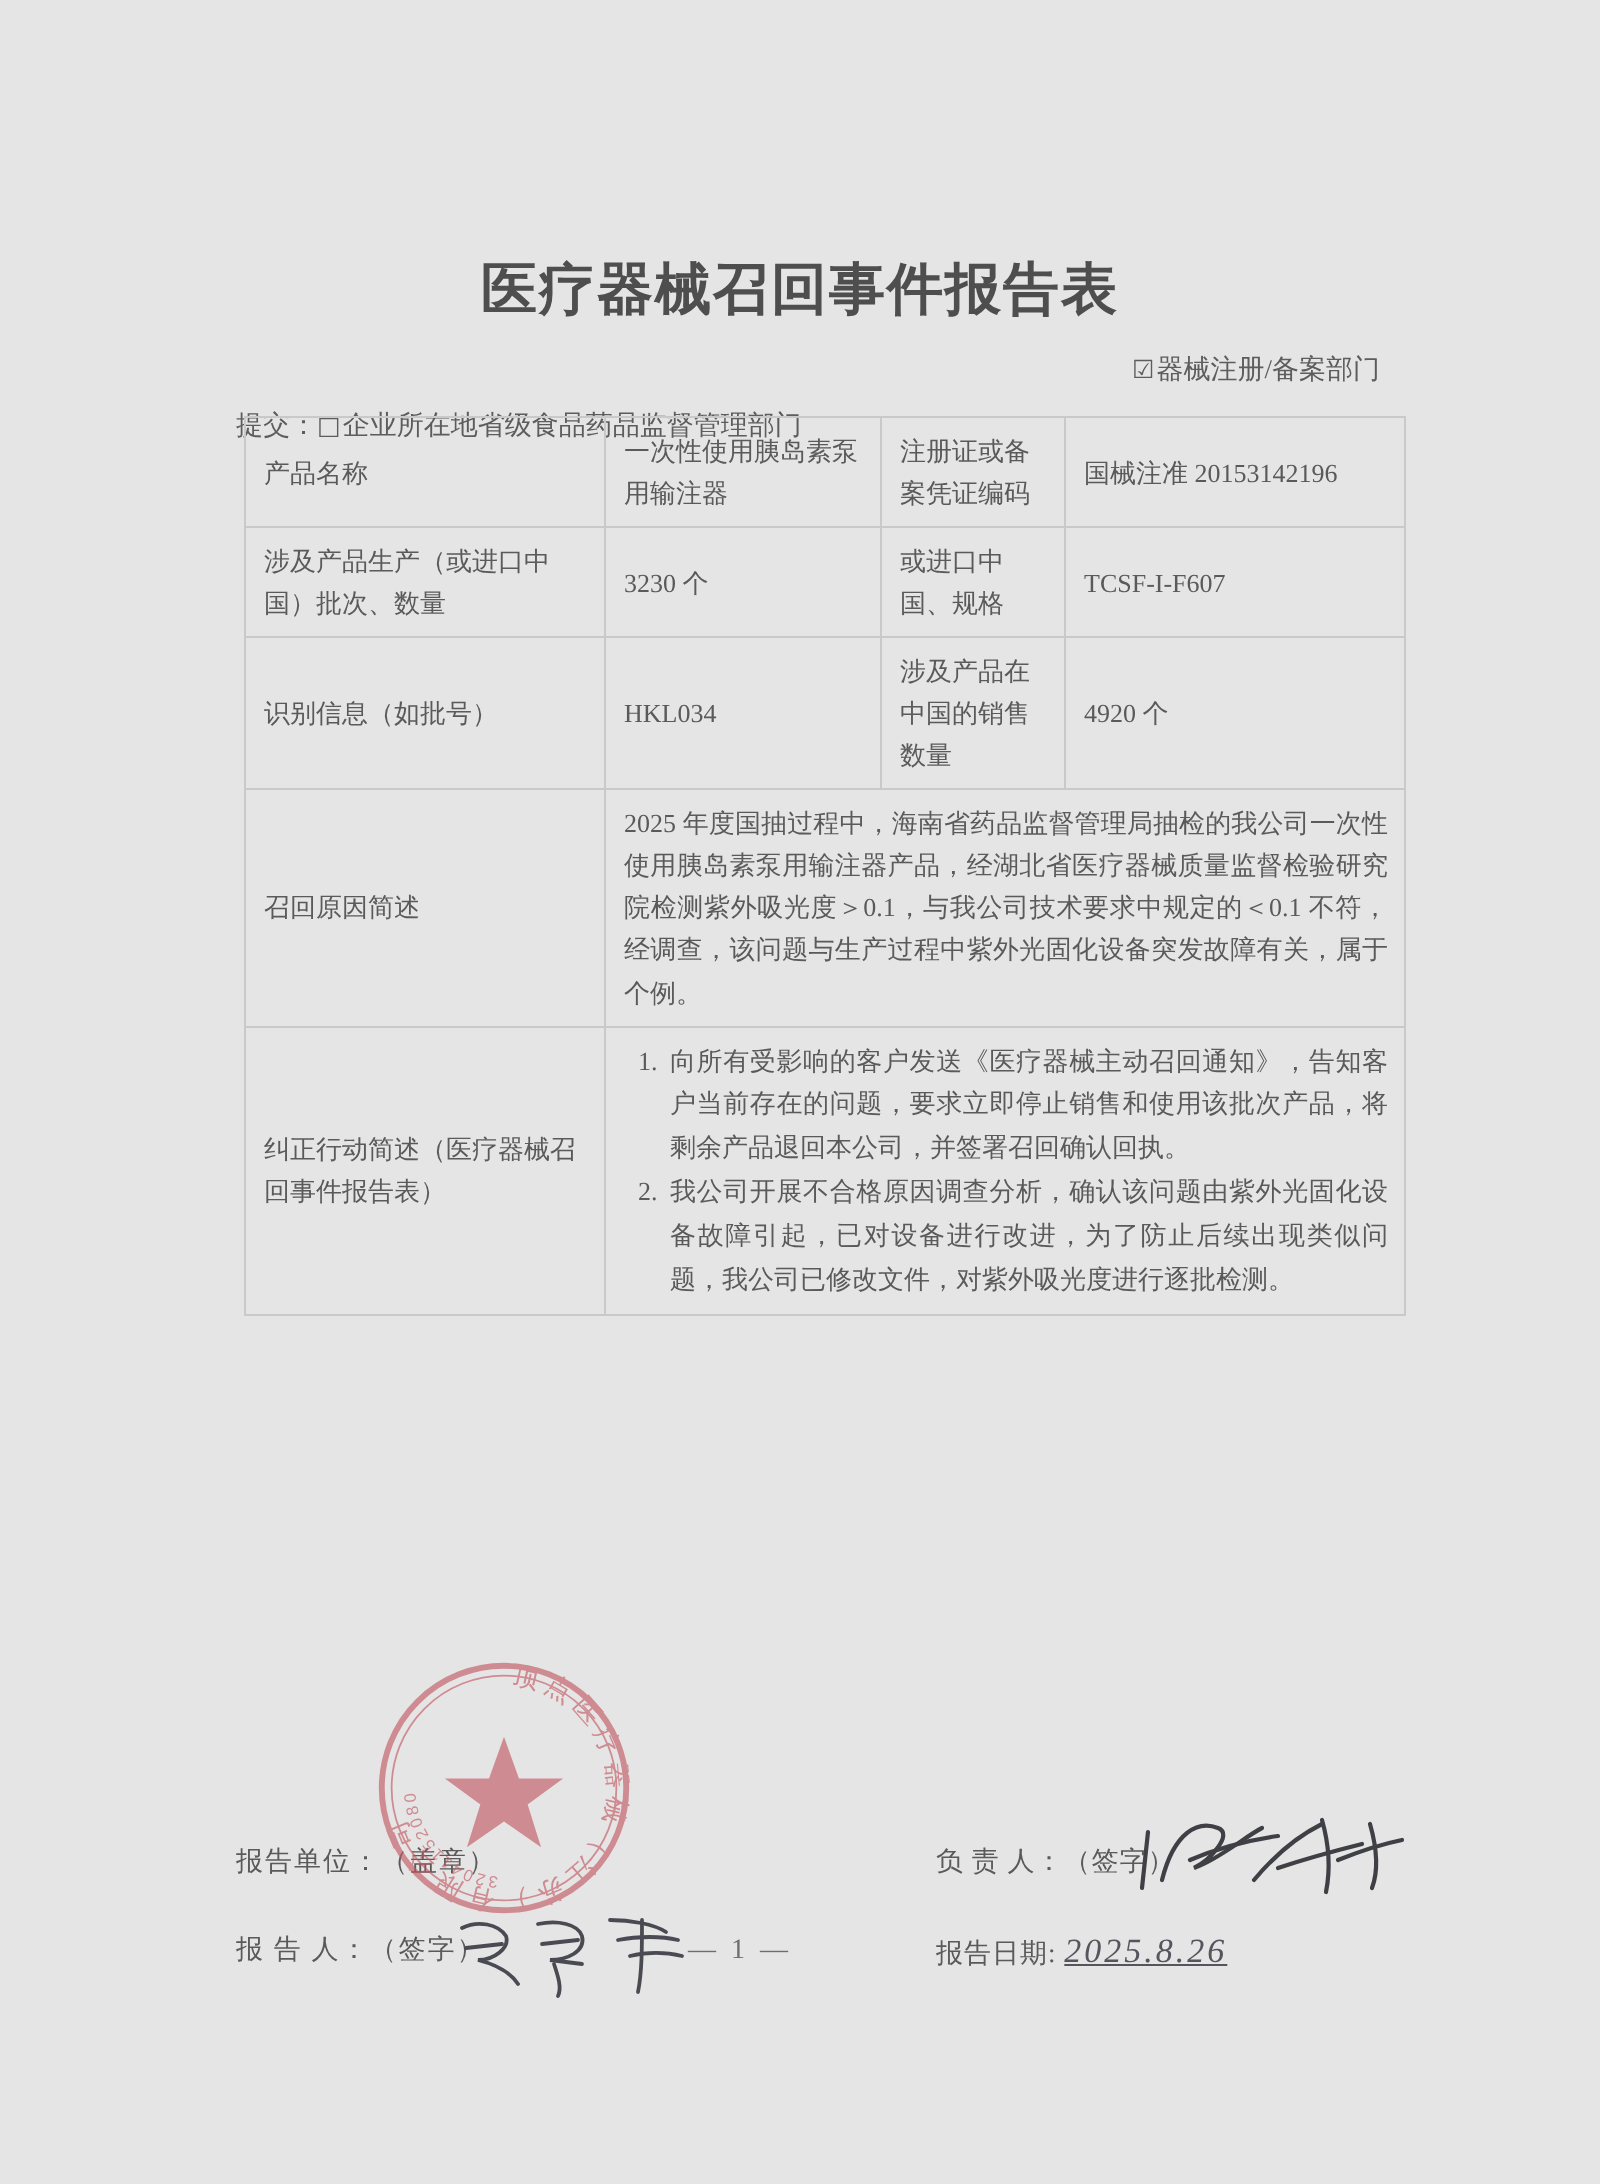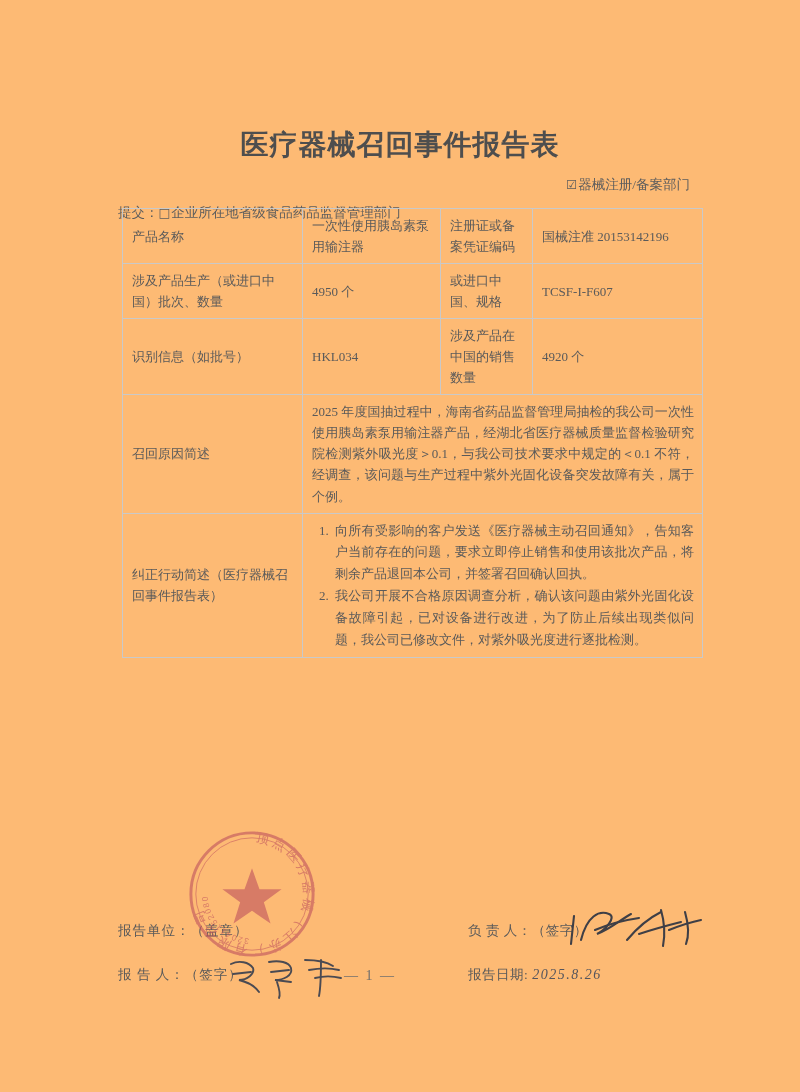--- a/index.html
+++ b/index.html
@@ -12,21 +12,21 @@
     background: #ffffff;
     font-family: "Liberation Serif", "DejaVu Serif", serif;
     color: #575757;
     position: relative;
     overflow: hidden;
   }
 
   .page {
     position: absolute;
     inset: 0;
-    background: #fdba74;
+    background: #e5e5e5;
   }
 
   
   .doc-title {
     position: absolute;
     top: 126px;
     left: 0;
     width: 800px;
     text-align: center;
     font-family: "Liberation Sans", "DejaVu Sans", sans-serif;
@@ -115,24 +115,25 @@
     height: 110px;
     font-size: 13.5px;
     color: #5a5a5a;
   }
   .sig-left-1 { position: absolute; left: 8px;  top: 6px;  letter-spacing: 1px; }
   .sig-left-2 { position: absolute; left: 8px;  top: 50px; letter-spacing: 1px; }
   .sig-right-1 { position: absolute; left: 358px; top: 6px; letter-spacing: 0.5px; }
   .sig-right-2 { position: absolute; left: 358px; top: 50px; letter-spacing: 0.5px; }
   .hand-date {
     font-family: "Liberation Serif", serif;
-    font-size: 14px;
+    font-size: 17px;
     font-style: italic;
     color: #55555d;
     letter-spacing: 1.5px;
+    text-decoration: underline;
   }
 
   
   .sig-svg { position: absolute; pointer-events: none; }
   #sig-manager-svg { left: 455px; top: -16px; }
   #sig-reporter-svg { left: 115px; top: 36px; }
 
   
   .seal {
     position: absolute;
@@ -178,21 +179,21 @@
     </colgroup>
     <tbody>
       <tr>
         <td class="lbl">产品名称</td>
         <td>一次性使用胰岛素泵用输注器</td>
         <td>注册证或备案凭证编码</td>
         <td>国械注准 20153142196</td>
       </tr>
       <tr>
         <td class="lbl">涉及产品生产（或进口中国）批次、数量</td>
-        <td>4950 个</td>
+        <td>3230 个</td>
         <td>或进口中国、规格</td>
         <td>TCSF-I-F607</td>
       </tr>
       <tr>
         <td class="lbl">识别信息（如批号）</td>
         <td>HKL034</td>
         <td>涉及产品在中国的销售数量</td>
         <td>4920 个</td>
       </tr>
       <tr>

